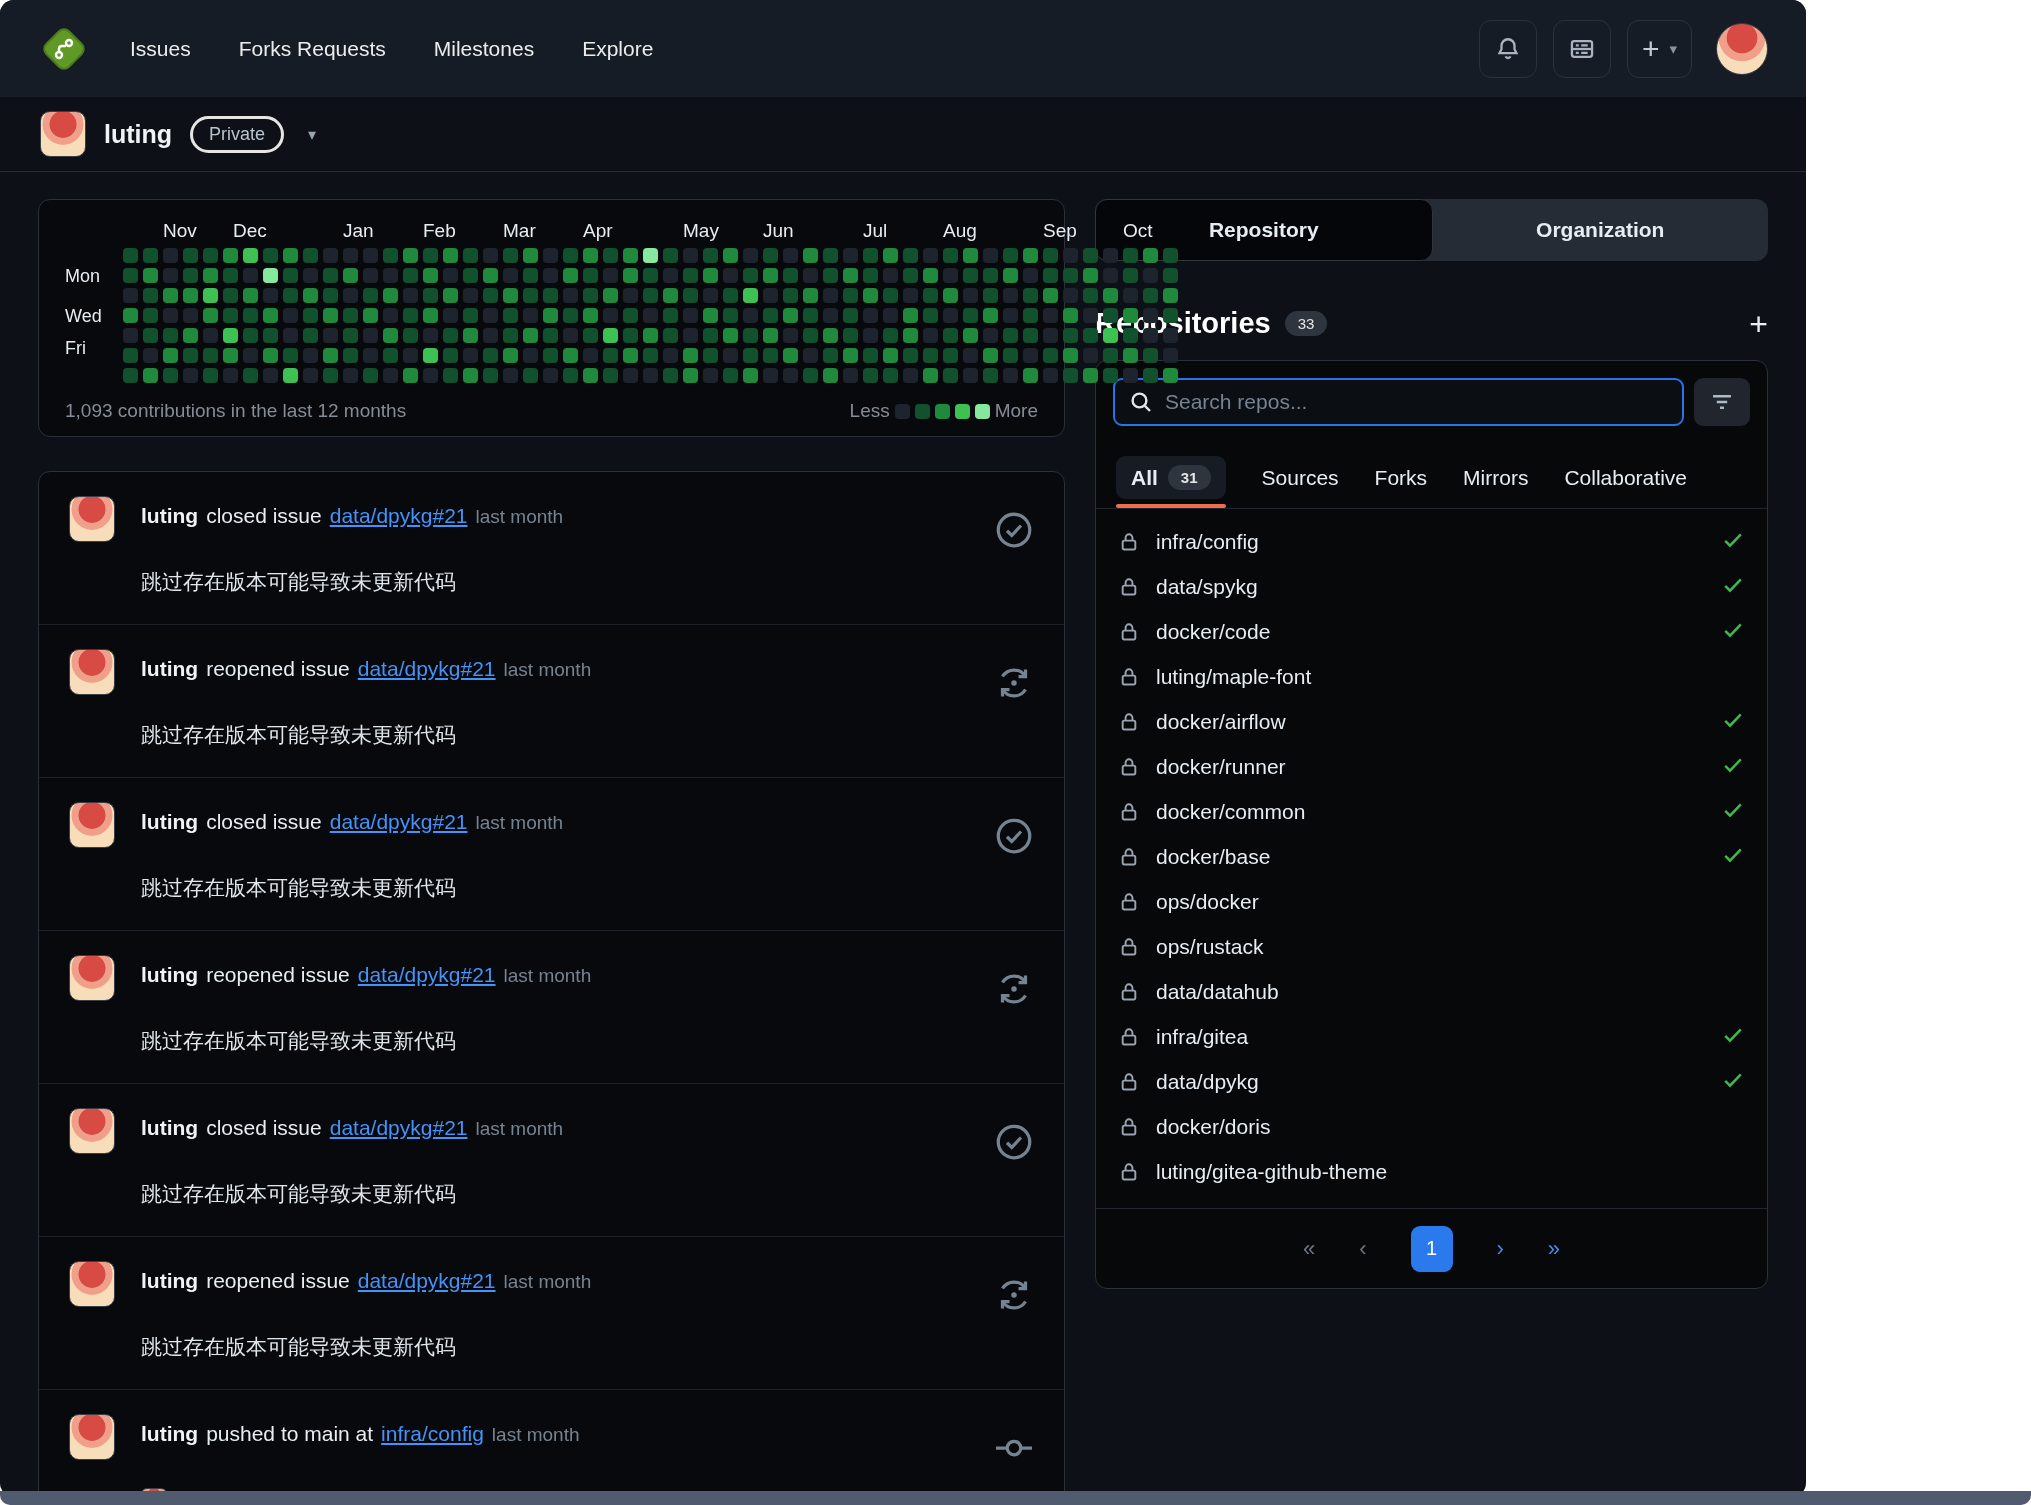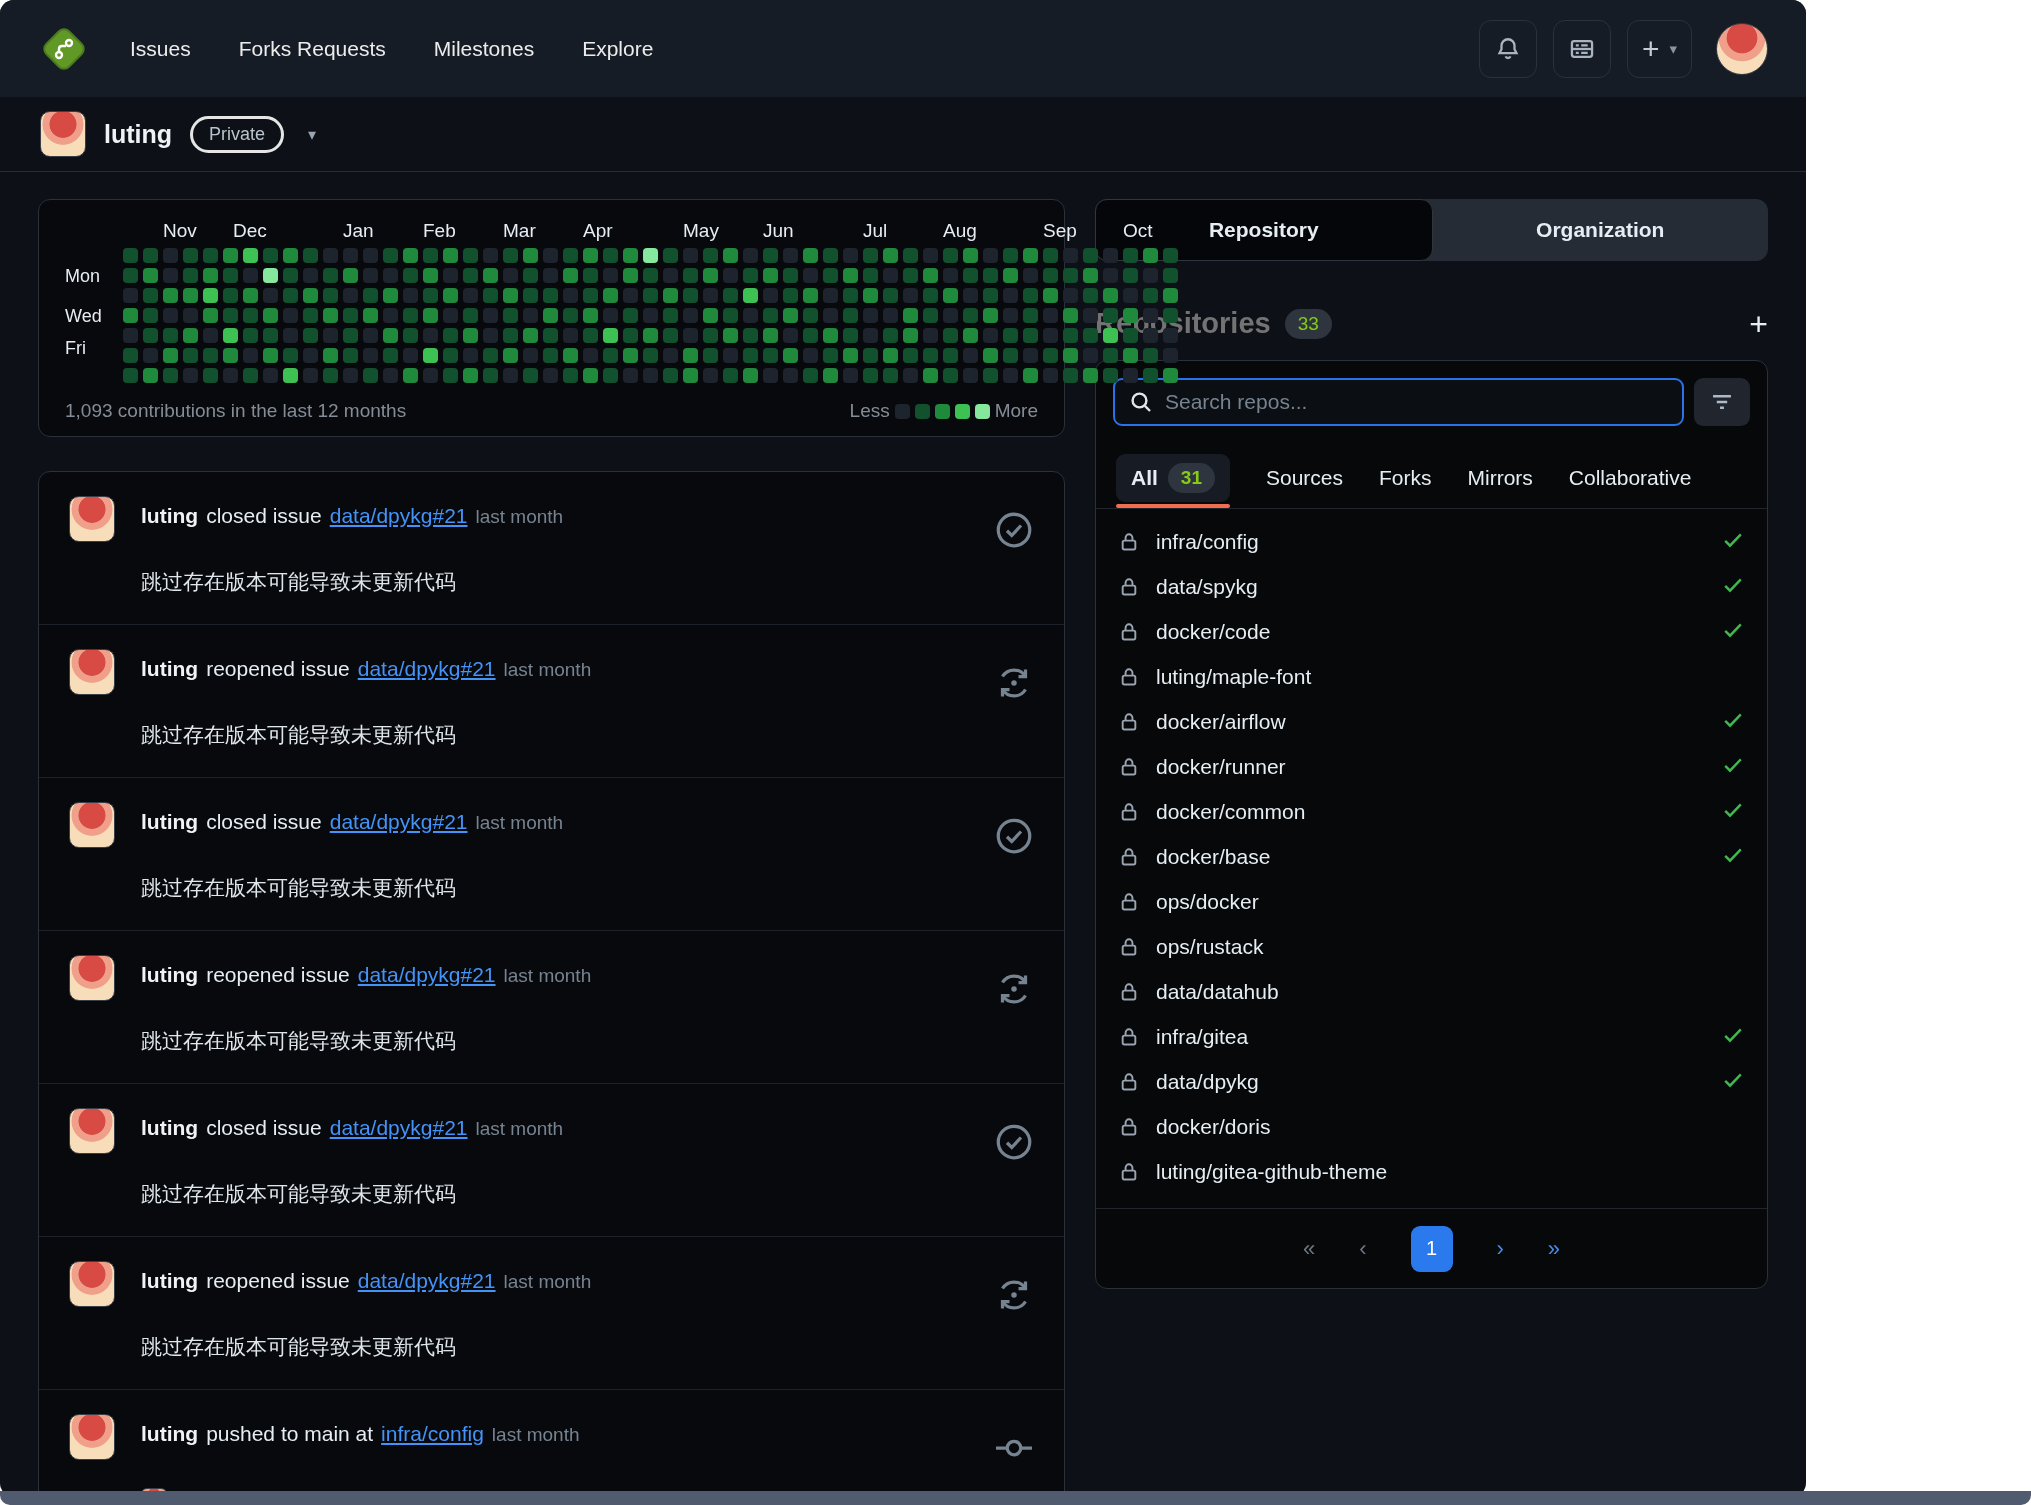--- a/index.html
+++ b/index.html
@@ -68,22 +68,22 @@
   .feed-commit { margin:16px 0 0 72px; display:flex; align-items:center; gap:14px; }
   .feed-commit .mini-avatar { width:26px; height:26px; border-radius:6px; }
   .feed-commit .sha { font-family:"DejaVu Sans Mono","Liberation Mono",monospace; color:#9aa7b3; font-size:19px; }
   .feed-commit .msg { color:#cdd9e5; font-size:19px; }
 
   
   .seg { display:flex; height:62px; background:#262c36; border-radius:12px; }
   .seg-item { flex:1; display:flex; align-items:center; justify-content:center; font-size:21px; font-weight:bold; color:#e6edf3; cursor:pointer; }
   .seg-item.active { background:#04060a; border:1px solid #30363d; border-radius:12px; }
   .repo-head { display:flex; align-items:center; margin-top:46px; }
-  .repo-head h2 { color:#737373; font-size:29px; font-weight:bold; }
-  .count-badge { background:#2f353e; color:#84cc16; font-size:19px; border-radius:999px; padding:4px 13px; margin-left:14px; }
+  .repo-head h2 { color:#ffffff; font-size:29px; font-weight:bold; }
+  .count-badge { background:#2f353e; color:#e5e5e5; font-size:15px; border-radius:999px; padding:4px 13px; margin-left:14px; }
   .add-repo { margin-left:auto; color:#e6edf3; font-size:32px; font-weight:300; cursor:pointer; line-height:1; }
   .repo-panel { margin-top:20px; overflow:hidden; background:#060809; }
   .search-row { display:flex; gap:10px; padding:17px; }
   .search-box { flex:1; display:flex; align-items:center; border:2px solid #2a72e8; border-radius:9px; background:#0b0e13; height:48px; padding:0 14px; gap:12px; }
   .search-box svg { stroke:#dfe6ec; flex:none; }
   .search-box input { background:transparent; border:none; outline:none; color:#dfe6ec; font-size:21px; width:100%; font-family:inherit; }
   .search-box input::placeholder { color:#768390; }
   .filter-btn { width:56px; height:48px; background:#20252e; border-radius:9px; display:flex; align-items:center; justify-content:center; cursor:pointer; }
   .filter-btn svg { stroke:#adbac7; }
   .filter-tabs { display:flex; align-items:center; gap:36px; padding:4px 20px 0 20px; border-bottom:1px solid #21262e; height:66px; }

